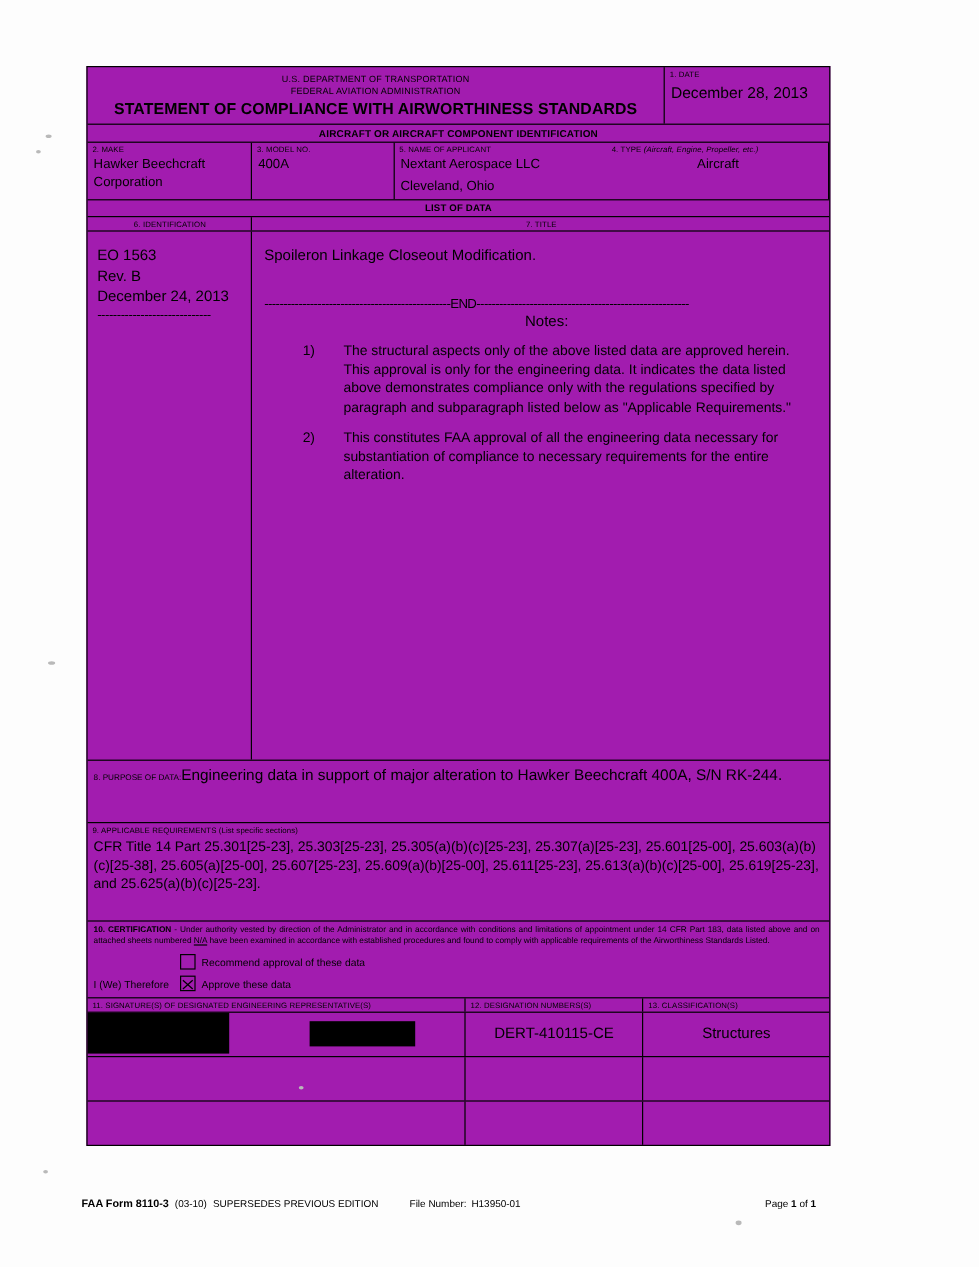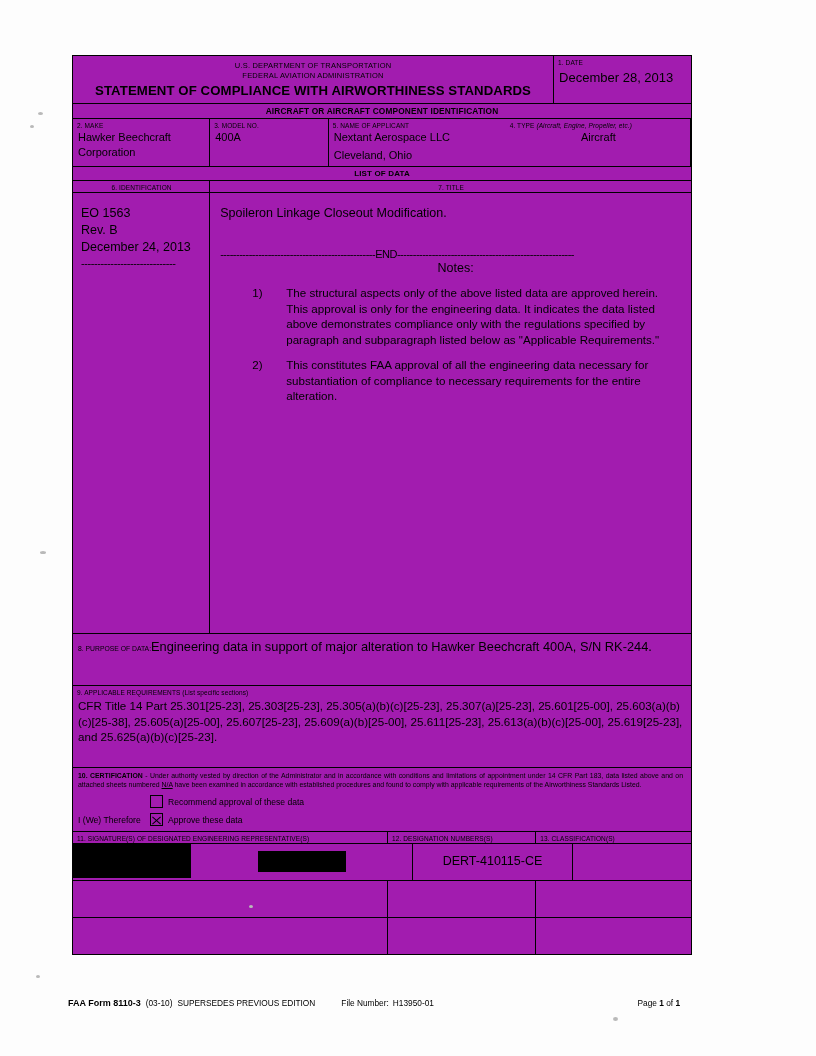--- a/index.html
+++ b/index.html
@@ -328,20 +328,23 @@
     </div>
 
     <div class="row bb sigrow">
       <div class="cell c-sig br">
         <div class="redact" style="left:0; top:0; width:118px; height:34px;"></div>
         <div class="redact" style="left:185px; top:7px; width:88px; height:21px;"></div>
       </div>
       <div class="cell c-desg br">
         <div class="desg-val">DERT-410115-CE</div>
       </div>
+      <div class="cell c-clas">
+        <div class="clas-val">Structures</div>
+      </div>
     </div>
 
     <div class="row bb sigrow">
       <div class="cell c-sig br">
         <div class="speck" style="left:176px; top:24px; width:4px; height:3px;"></div>
       </div>
       <div class="cell c-desg br">
         <div class="desg-val"></div>
       </div>
       <div class="cell c-clas">

